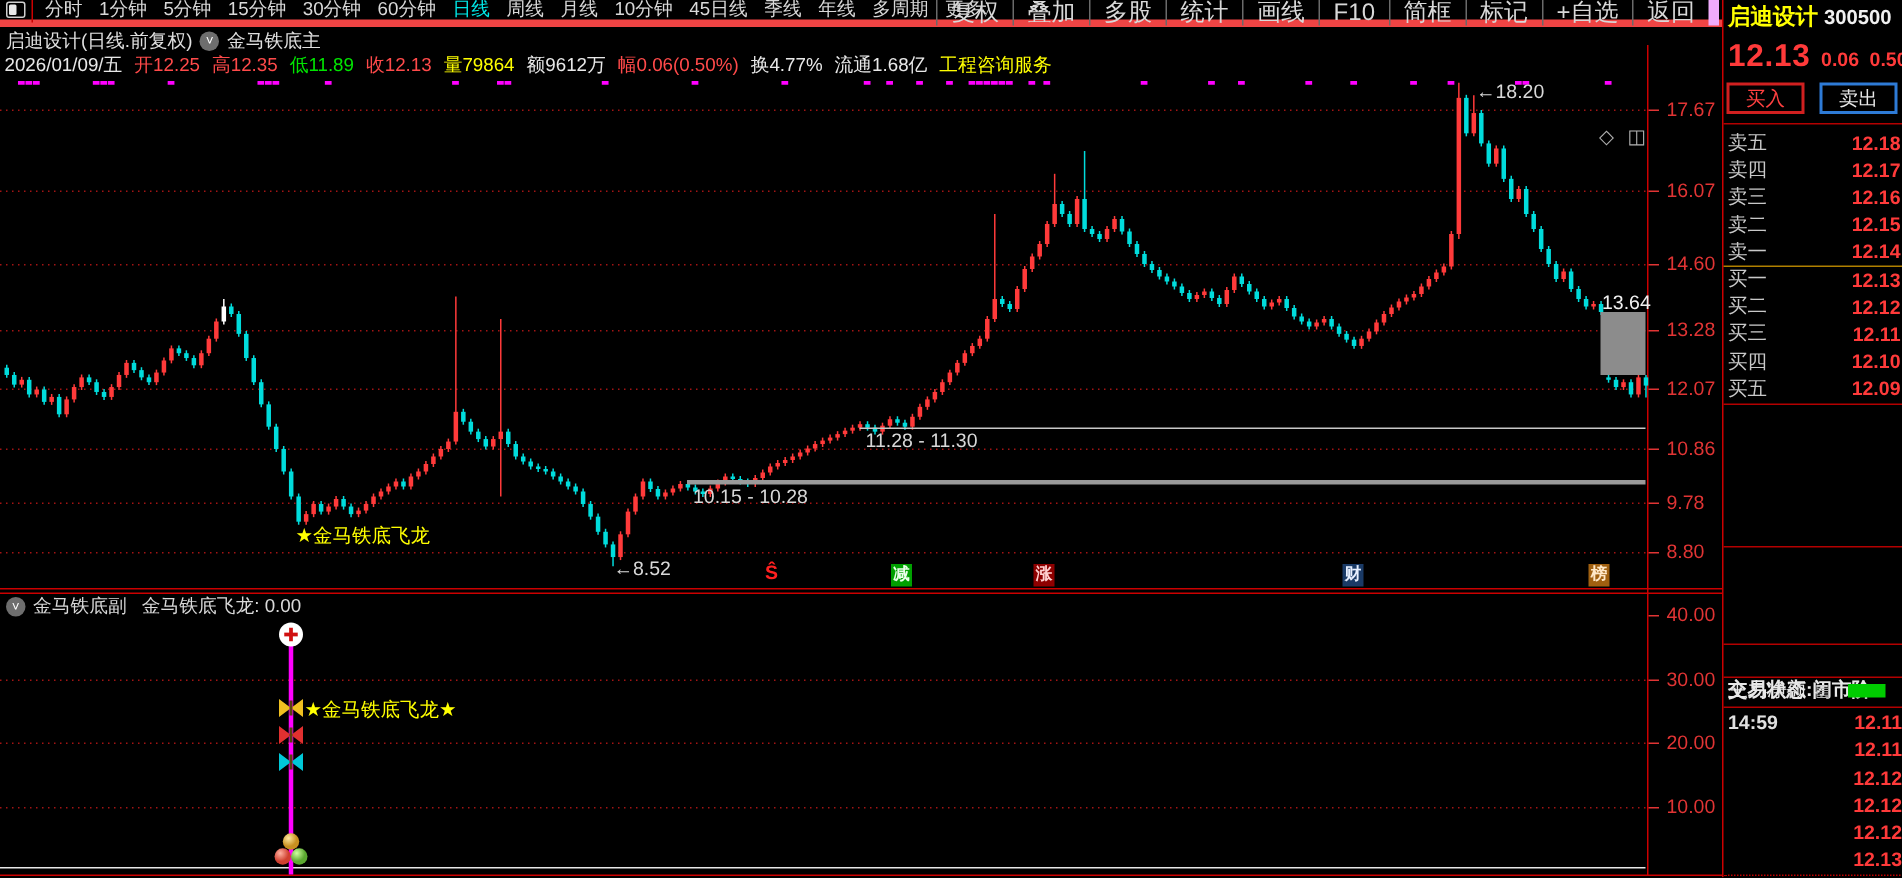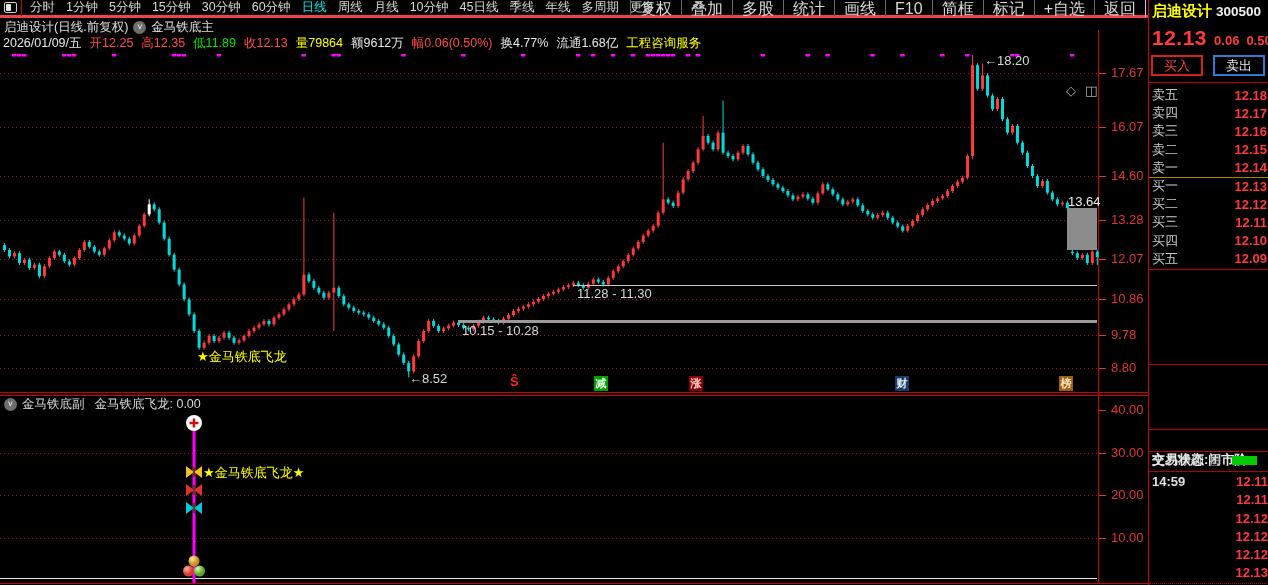--- a/index.html
+++ b/index.html
@@ -1,30 +1,30 @@
 <!DOCTYPE html>
 <html><head>
 <meta charset="utf-8">
 <style>
   html,body{margin:0;padding:0;background:#000;}
   *{box-sizing:border-box;}
   .app{position:relative;width:1268px;height:585px;background:#000;overflow:hidden;
        font-family:"Liberation Sans","DejaVu Sans",sans-serif;color:#d8d8d8;}
   
-  .topbar{position:absolute;left:0;top:0;width:1148px;height:18px;border-bottom:3px solid #ef4444;
+  .topbar{position:absolute;left:0;top:0;width:1148px;height:18px;border-bottom:5px solid #ef4444;
           display:flex;align-items:center;font-size:12.5px;}
   .tb-icon-cell{width:22px;height:17px;border-right:1px solid #cc0000;display:flex;align-items:center;justify-content:center;}
   .tb-icon{width:13px;height:11px;border:1px solid #cfcfcf;border-radius:2px;position:relative;}
   .tb-icon::after{content:"";position:absolute;left:1px;top:1px;width:5px;height:7px;background:#e8e8e8;border-radius:1px;}
   .periods{display:flex;gap:11px;margin-left:8px;white-space:nowrap;}
   .period{cursor:default;}
   .period.active{color:#00e8e8;}
   .rbtns{position:absolute;right:3px;top:0;height:17px;display:flex;align-items:center;}
   .rbtn{padding:0 9px;height:17px;line-height:17px;border-left:1px solid #6a6a6a;white-space:nowrap;}
-  .rbtn:last-child{border-right:1px solid #f0abfc;}
+  .rbtn:last-child{border-right:7px solid #f0abfc;}
   
   .hdr2{position:absolute;left:4px;top:20px;height:15px;display:flex;align-items:center;font-size:12.5px;color:#e0e0e0;white-space:nowrap;}
   .circ-ic{display:inline-block;width:13px;height:13px;border-radius:50%;background:#6e6e6e;color:#fff;
            font-size:9px;line-height:13px;text-align:center;margin:0 5px;}
   .hdr3{position:absolute;left:3px;top:36px;height:14px;display:flex;gap:8px;align-items:center;font-size:12.5px;white-space:nowrap;}
   
   svg text{font-family:"Liberation Sans","DejaVu Sans",sans-serif;}
   .win-ic{position:absolute;top:84px;color:#b0b0b0;font-size:13px;line-height:14px;}
   .evt{position:absolute;top:376px;width:14px;height:15px;font-size:11px;line-height:15px;text-align:center;font-weight:bold;}
   .evt-s{position:absolute;top:374px;color:#ff2020;font-size:13px;font-weight:bold;line-height:15px;}

